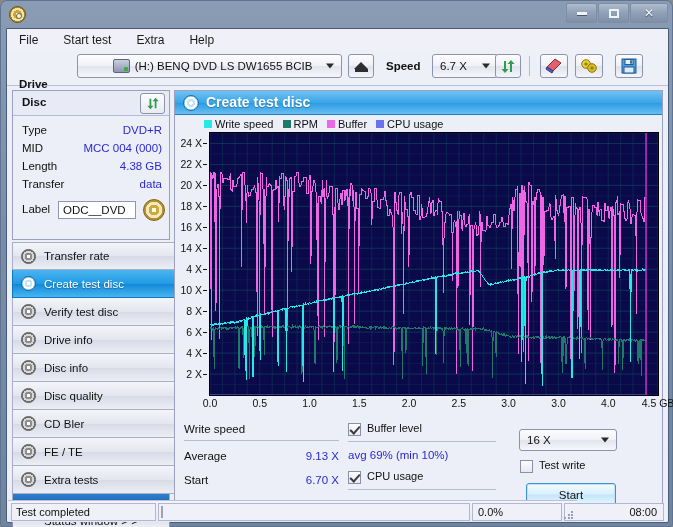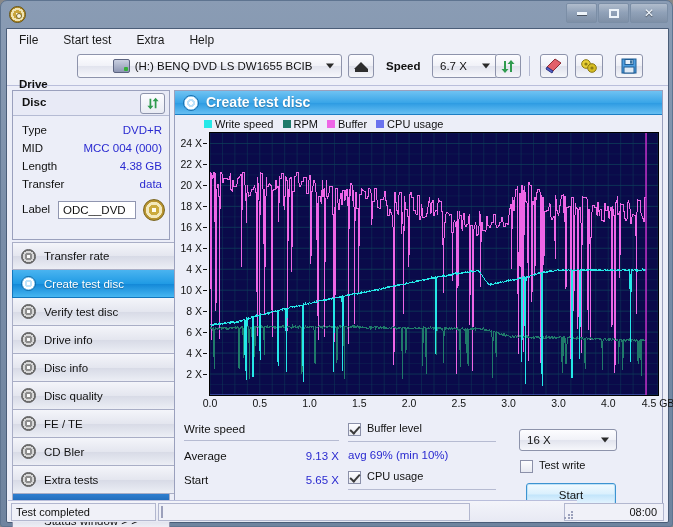--- a/index.html
+++ b/index.html
@@ -313,25 +313,25 @@
       <div class="navitem">
         <span class="nav-ico"></span>
         <span class="nav-txt">Disc info</span>
       </div>
       <div class="navitem">
         <span class="nav-ico"></span>
         <span class="nav-txt">Disc quality</span>
       </div>
       <div class="navitem">
         <span class="nav-ico"></span>
+        <span class="nav-txt">CD Bler</span>
+      </div>
+      <div class="navitem">
+        <span class="nav-ico"></span>
         <span class="nav-txt">FE / TE</span>
-      </div>
-      <div class="navitem">
-        <span class="nav-ico"></span>
-        <span class="nav-txt">CD Bler</span>
       </div>
       <div class="navitem">
         <span class="nav-ico"></span>
         <span class="nav-txt">Extra tests</span>
       </div>
       <div class="nav-bluebar"></div>
     </div>
 
     <div class="status-btn">Status window &gt; &gt;</div>
 
@@ -473,21 +473,21 @@
           </div>
       </div>
 
       <div class="stats">
         <div class="col-title" style="left:8px;top:2px">Write speed</div>
         <div class="hr" style="left:8px;top:19px;width:155px"></div>
 
         <div class="srow" style="left:8px;top:29px">Average</div>
         <div class="sval" style="left:73px;top:29px;width:90px">9.13 X</div>
         <div class="srow" style="left:8px;top:53px">Start</div>
-        <div class="sval" style="left:73px;top:53px;width:90px">5.65 X</div>
+        <div class="sval" style="left:73px;top:53px;width:90px">6.70 X</div>
         <div class="srow" style="left:8px;top:77px">End</div>
         <div class="sval" style="left:73px;top:77px;width:90px">11.92 X</div>
 
         <div class="cbx checked" style="left:172px;top:2px"></div>
         <div class="cbx-lbl" style="left:191px;top:1px">Buffer level</div>
         <div class="hr" style="left:172px;top:20px;width:148px"></div>
         <div class="note" style="left:172px;top:28px">avg 69% (min 10%)</div>
 
         <div class="cbx checked" style="left:172px;top:50px"></div>
         <div class="cbx-lbl" style="left:191px;top:49px">CPU usage</div>
@@ -502,18 +502,19 @@
         <div class="cbx-lbl" style="left:363px;top:38px">Test write</div>
         <div class="start-btn">Start</div>
       </div>
     </div>
 
     <div class="statusbar">
       <div class="sb-cell sb-text">Test completed</div>
       <div class="sb-cell sb-prog">
         <div class="sb-bar" id="progfill" style="width: 0%;"></div>
       </div>
+      <div class="sb-cell sb-pct">0.0%</div>
       <div class="sb-cell sb-time">08:00</div>
       <div class="grip"></div>
     </div>
 
   </div>
 </div>
 
 </body></html>

